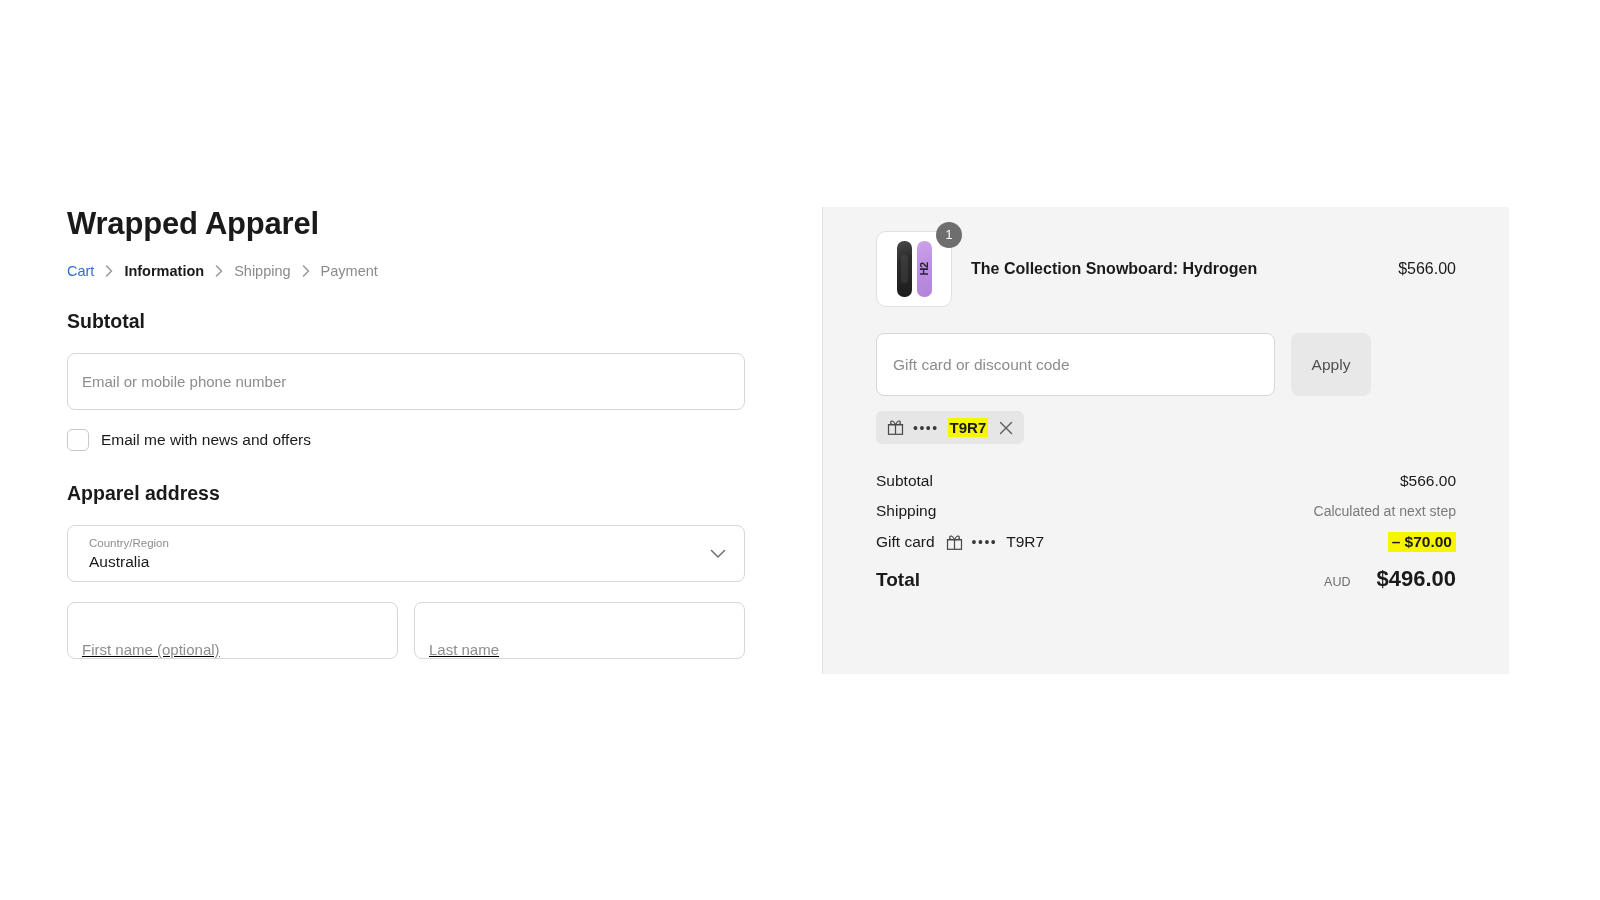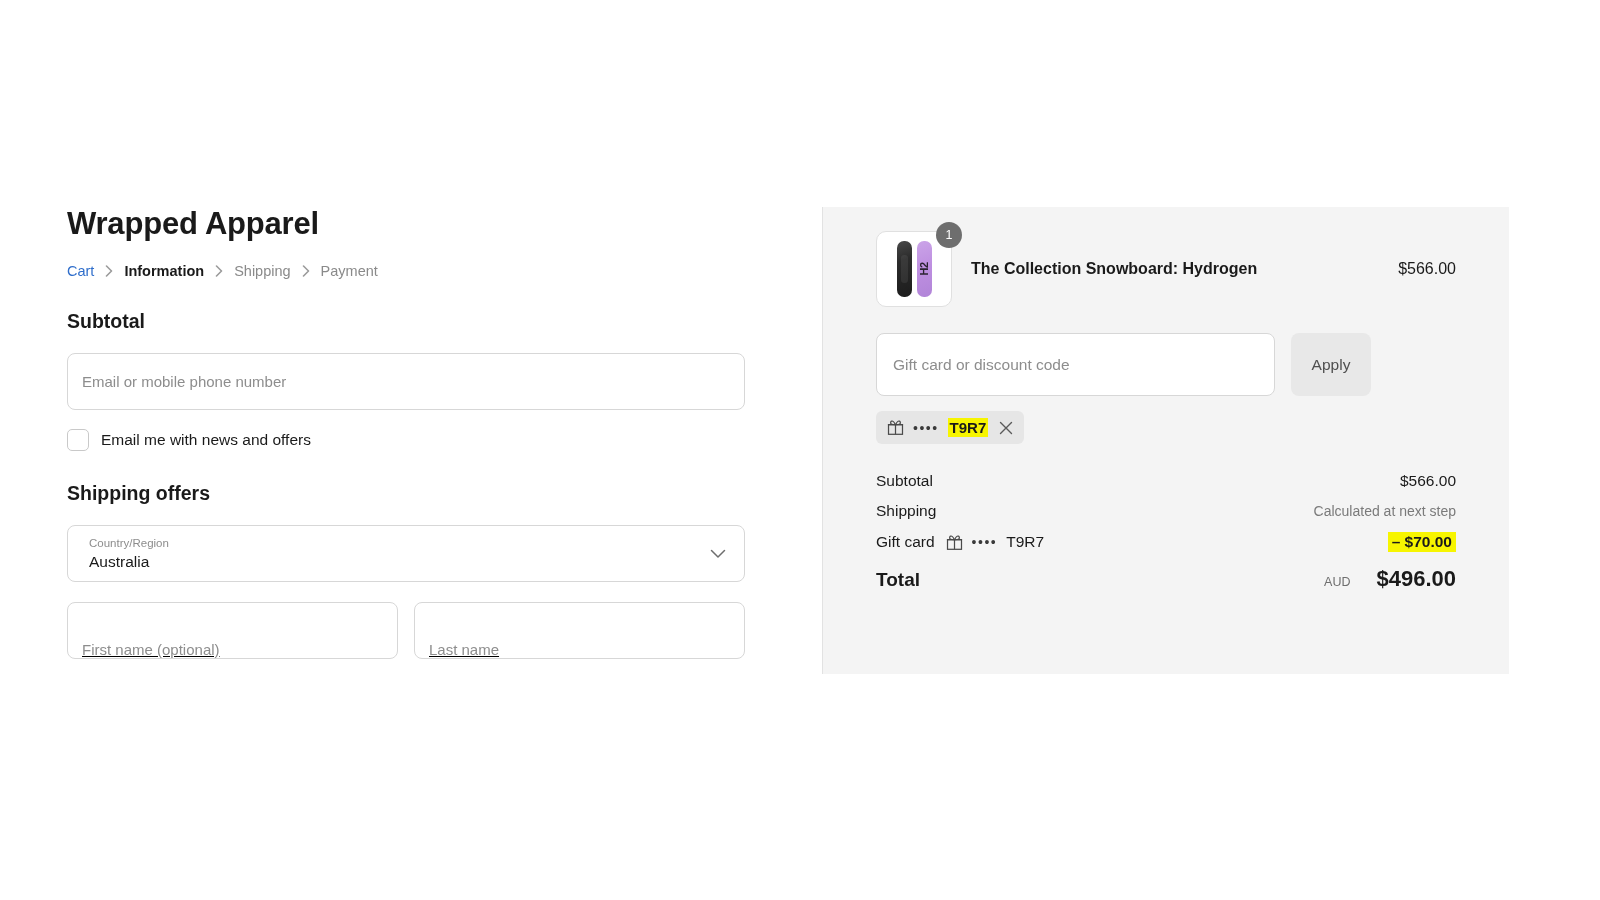--- a/index.html
+++ b/index.html
@@ -399,21 +399,21 @@
 
     <div class="field">
       <span class="field-placeholder">Email or mobile phone number</span>
     </div>
 
     <div class="checkbox-row">
       <span class="checkbox"></span>
       <span class="checkbox-label">Email me with news and offers</span>
     </div>
 
-    <div class="section-title">Shipping offers</div>
+    <div class="section-title">Apparel address</div>
 
     <div class="select-field">
       <span class="select-inner">
         <span class="select-label">Country/Region</span>
         <span class="select-value">Australia</span>
       </span>
       <span class="chevron">
         <svg width="16" height="10" viewBox="0 0 16 10" fill="none" xmlns="http://www.w3.org/2000/svg">
           <path d="M1.5 1.5L8 8L14.5 1.5" stroke="currentColor" stroke-width="1.5" stroke-linecap="round" stroke-linejoin="round"></path>
         </svg>

